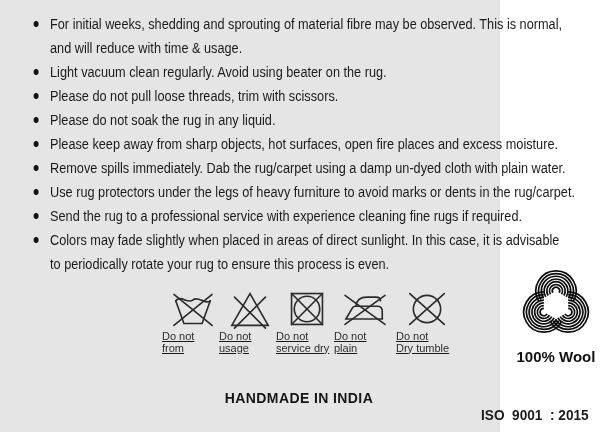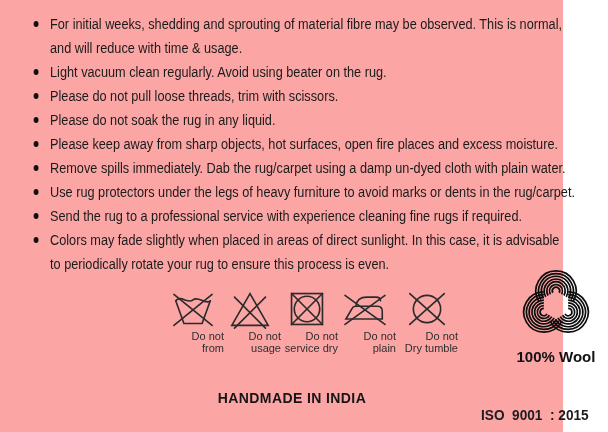--- a/index.html
+++ b/index.html
@@ -3,47 +3,47 @@
 <meta charset="utf-8">
 <style>
   html,body{margin:0;padding:0;}
   body{
     width:608px;height:432px;
     background:#ffffff;
     font-family:"Liberation Sans","DejaVu Sans",sans-serif;
     overflow:hidden;
   }
   .sheet{
-    position:relative;width:563px;height:432px;
-    background:#fca5a5;color:#1a1a1a;
+    position:relative;width:500px;height:432px;
+    background:#e5e5e5;color:#1a1a1a;
   }
   
   .bullets{
     position:absolute;left:32px;top:12px;width:730px;
     transform:scaleX(0.82);transform-origin:0 0;
     font-size:15.5px;line-height:24px;color:#1b1b1b;
   }
   .b-row{position:relative;padding-left:22px;white-space:nowrap;height:24px;}
   .b-dot{
     position:absolute;left:2px;top:9px;width:6px;height:6px;
     background:#111;border-radius:50%;
   }
   .b-cont{padding-left:22px;}
   
   .symbols{position:absolute;left:0;top:289px;width:608px;height:70px;}
-  .sym-cell{position:absolute;width:62px;text-align:right;}
+  .sym-cell{position:absolute;width:62px;text-align:left;text-decoration:underline;}
   .sym-cell svg{display:block;margin:0 auto;}
   .sym-cap{font-size:11px;line-height:11.5px;color:#2e2e2e;margin-top:2px;}
   .c0{left:162px;} .c1{left:219px;} .c2{left:276px;} .c3{left:334px;} .c4{left:396px;}
   
   .woolmark{position:absolute;left:516px;top:268px;width:80px;text-align:center;}
   .wool-label{font-size:15px;font-weight:bold;color:#111;margin-top:2px;letter-spacing:0;}
   
   .handmade{
-    position:absolute;left:132px;top:390px;width:320px;text-align:center;
+    position:absolute;left:139px;top:390px;width:320px;text-align:center;
     font-size:14px;font-weight:bold;letter-spacing:0.4px;color:#151515;
   }
   .iso{
     position:absolute;left:481px;top:371px;
     font-size:15.5px;font-weight:bold;line-height:17.5px;color:#1c1c1c;
     transform:scaleX(0.88);transform-origin:0 0;
     white-space:pre;
   }
 </style>
 </head>

